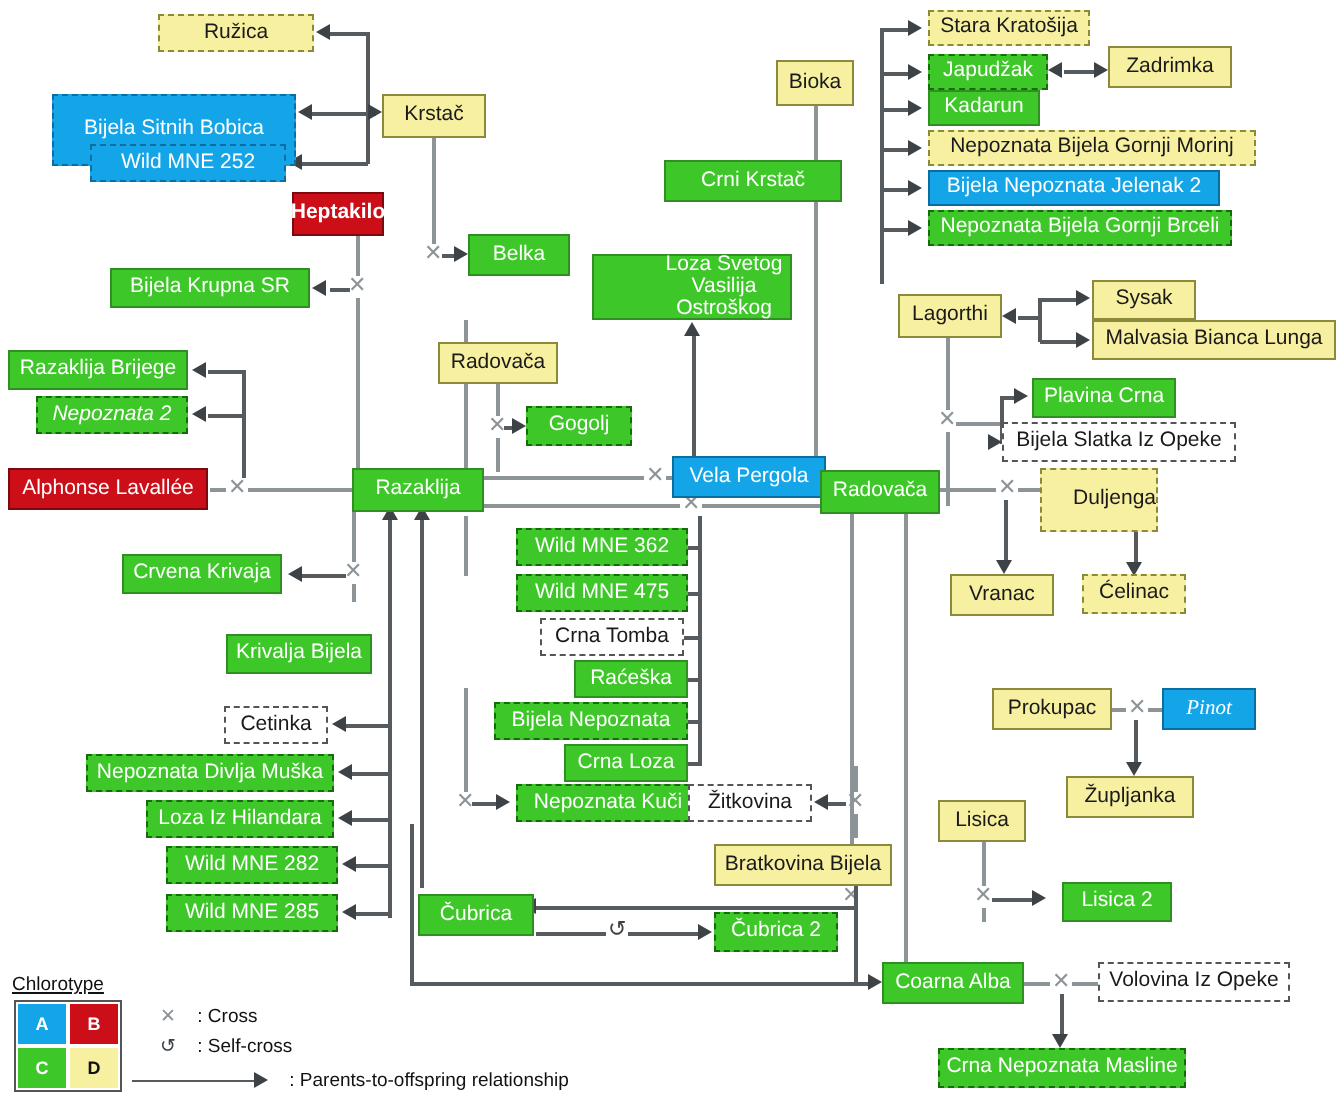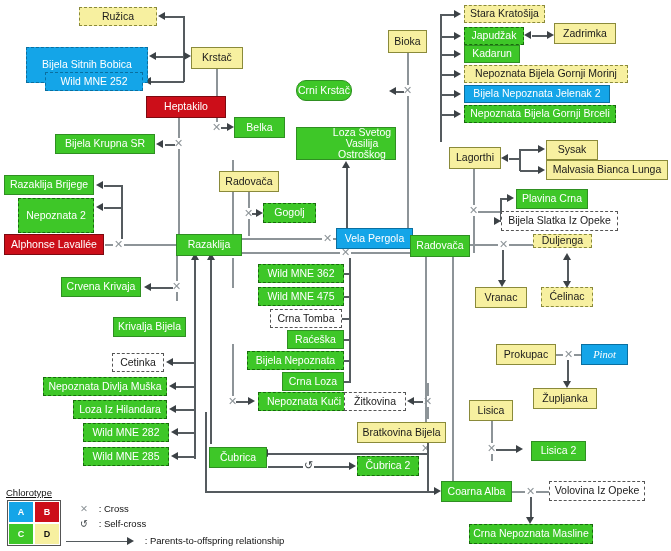--- a/index.html
+++ b/index.html
@@ -227,40 +227,40 @@
       </div>
       <div class="node blue dash" style="left: 26px; top: 47px; width: 122px; height: 36px;">
         <span>Bijela Sitnih Bobica</span>
       </div>
       <div class="node blue dash" style="left: 45px; top: 72px; width: 98px; height: 19px;">
         <span>Wild MNE 252</span>
       </div>
       <div class="node yellow solid" style="left: 191px; top: 47px; width: 52px; height: 22px;">
         <span>Krstač</span>
       </div>
-      <div class="node red solid" style="left: 146px; top: 96px; width: 80px; height: 22px;">
+      <div class="node red solid" style="left: 146px; top: 96px; width: 46px; height: 22px; font-weight: bold;">
         <span>Heptakilo</span>
       </div>
       <div class="node green solid" style="left: 234px; top: 117px; width: 51px; height: 21px;">
         <span>Belka</span>
       </div>
-      <div class="node green solid" style="left: 296px; top: 80px; width: 56px; height: 21px; border-radius: 10px;">
+      <div class="node green solid" style="left: 332px; top: 80px; width: 89px; height: 21px;">
         <span>Crni Krstač</span>
       </div>
       <div class="node green solid" style="left: 55px; top: 134px; width: 100px; height: 20px;">
         <span>Bijela Krupna SR</span>
       </div>
       <div class="node green solid" style="left: 296px; top: 127px; width: 100px; height: 33px; padding-left: 32px;">
         <span style="white-space: pre-line;">Loza Svetog
 Vasilija Ostroškog</span>
       </div>
       <div class="node green solid" style="left: 4px; top: 175px; width: 90px; height: 20px;">
         <span>Razaklija Brijege</span>
       </div>
-      <div class="node green dash" style="left: 18px; top: 198px; width: 76px; height: 35px;">
+      <div class="node green dash" style="left: 18px; top: 198px; width: 76px; height: 19px; font-style: italic;">
         <span>Nepoznata 2</span>
       </div>
       <div class="node yellow solid" style="left: 219px; top: 171px; width: 60px; height: 21px;">
         <span>Radovača</span>
       </div>
       <div class="node green dash" style="left: 263px; top: 203px; width: 53px; height: 20px;">
         <span>Gogolj</span>
       </div>
       <div class="node red solid" style="left: 4px; top: 234px; width: 100px; height: 21px;">
         <span>Alphonse Lavallée</span>
@@ -282,21 +282,21 @@
       </div>
       <div class="node yellow solid" style="left: 546px; top: 160px; width: 122px; height: 20px;">
         <span>Malvasia Bianca Lunga</span>
       </div>
       <div class="node green solid" style="left: 516px; top: 189px; width: 72px; height: 20px;">
         <span>Plavina Crna</span>
       </div>
       <div class="node white dash" style="left: 501px; top: 211px; width: 117px; height: 20px;">
         <span>Bijela Slatka Iz Opeke</span>
       </div>
-      <div class="node yellow dash" style="left: 533px; top: 234px; width: 59px; height: 14px;">
+      <div class="node yellow dash" style="left: 520px; top: 234px; width: 59px; height: 32px; justify-content: flex-end;">
         <span>Duljenga</span>
       </div>
       <div class="node yellow solid" style="left: 475px; top: 287px; width: 52px; height: 21px;">
         <span>Vranac</span>
       </div>
       <div class="node yellow dash" style="left: 541px; top: 287px; width: 52px; height: 20px;">
         <span>Ćelinac</span>
       </div>
       <div class="node yellow dash" style="left: 464px; top: 5px; width: 81px; height: 18px;">
         <span>Stara Kratošija</span>

